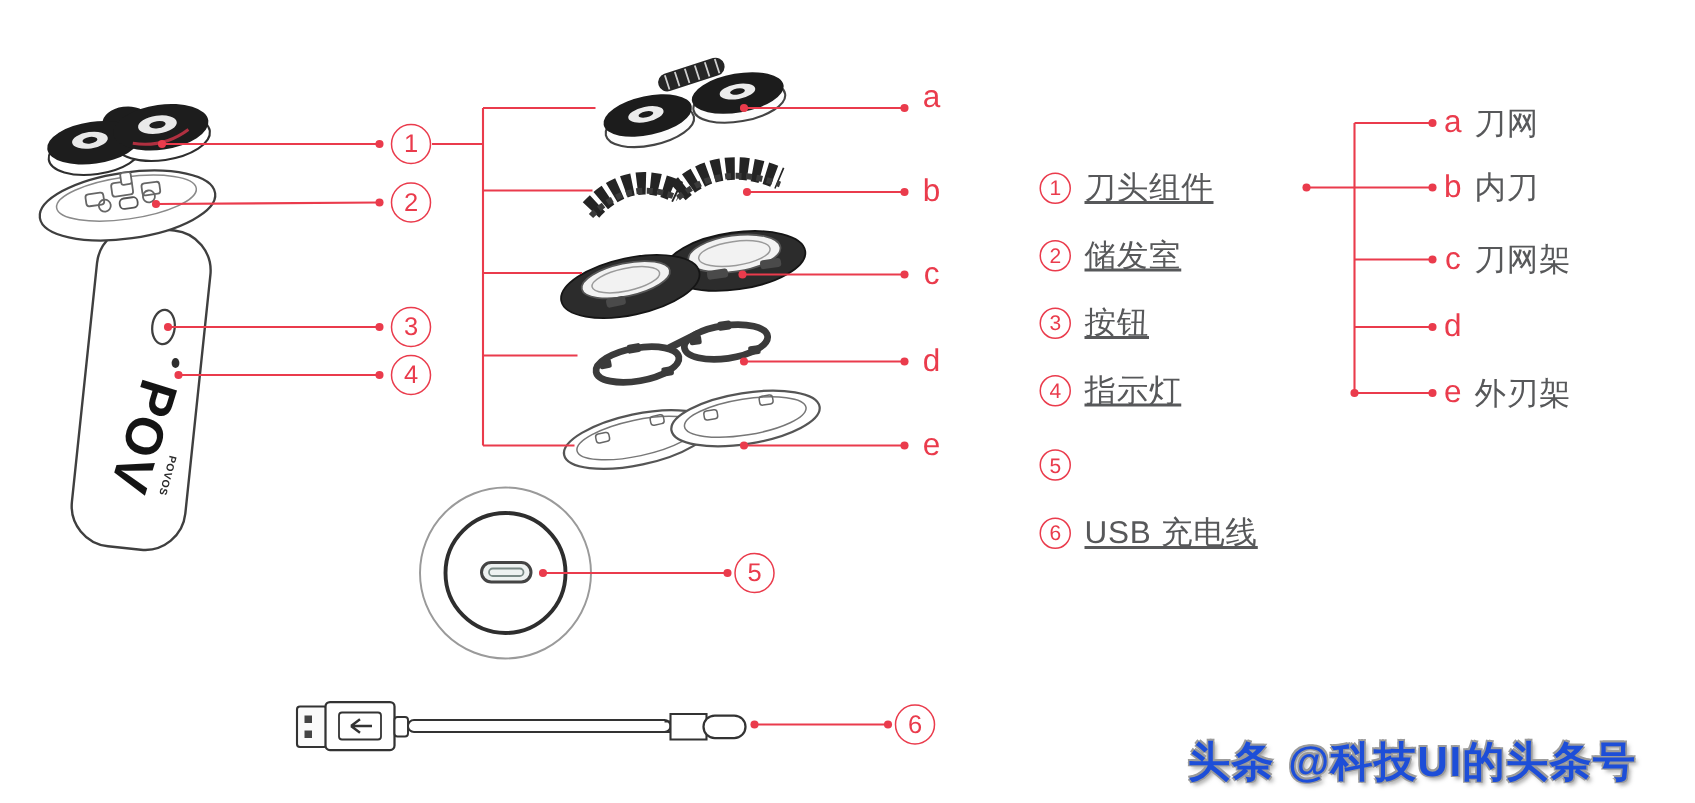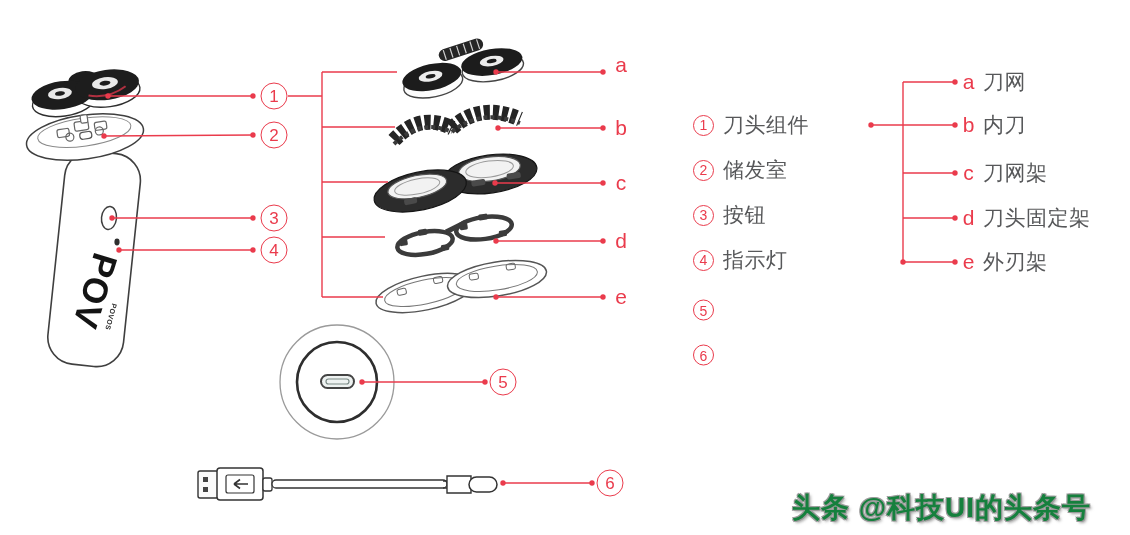--- a/index.html
+++ b/index.html
@@ -46,21 +46,21 @@
     display:flex;align-items:center;gap:9px;
     white-space:nowrap;
   }
   .legend-row .badge-inline{
     display:flex;align-items:center;justify-content:center;
     width:21px;height:21px;flex:0 0 21px;
     border:1.5px solid var(--accent);color:var(--accent);
     border-radius:50%;box-sizing:border-box;
     font-size:14px;font-weight:500;background:#fff;
   }
-  .legend-label{color:var(--label);font-size:21px;font-weight:500;letter-spacing:0.5px;}
+  .legend-label{color:var(--label);font-size:21px;font-weight:500;letter-spacing:0.5px;text-decoration:underline;}
 
   
   .parts-row{
     position:absolute;left:962px;
     transform:translateY(-50%);
     display:flex;align-items:center;gap:8px;
     white-space:nowrap;
   }
   .parts-letter{color:var(--accent);font-size:21px;font-weight:500;min-width:13px;text-align:center;}
   .parts-label{color:var(--label);font-size:21px;font-weight:500;letter-spacing:0.5px;text-align:right;}
@@ -76,21 +76,21 @@
     position:absolute;left:111px;top:317px;
     transform:translate(-50%,-50%) rotate(105deg);
     font-size:7px;font-weight:700;letter-spacing:0.5px;
     color:#2a2a2a;white-space:nowrap;
   }
 
   
   .watermark{
     position:absolute;left:792px;top:489px;
     font-size:28px;font-weight:700;letter-spacing:1px;
-    color:#15803d;
+    color:#1d4ed8;
     text-shadow:
       -1px -1px 0 #9b9b9b, 1px -1px 0 #9b9b9b,
       -1px 1px 0 #9b9b9b, 1px 1px 0 #9b9b9b,
       2px 2px 3px rgba(110,110,110,.65);
     white-space:nowrap;
   }
 </style>
 </head>
 <body>
 
@@ -317,37 +317,37 @@
   </div>
   <div class="legend-row" style="top:260px;">
     <span class="badge-inline">4</span>
     <span class="legend-label">指示灯</span>
   </div>
   <div class="legend-row" style="top:310px;">
     <span class="badge-inline">5</span>
   </div>
   <div class="legend-row" style="top:355px;">
     <span class="badge-inline">6</span>
+    <span class="legend-label">USB 充电线</span>
   </div>
 
   <div class="parts-row" style="top:82px;">
     <span class="parts-letter">a</span>
     <span class="parts-label">刀网</span>
   </div>
   <div class="parts-row" style="top:125px;">
     <span class="parts-letter">b</span>
     <span class="parts-label">内刀</span>
   </div>
   <div class="parts-row" style="top:173px;">
     <span class="parts-letter">c</span>
     <span class="parts-label">刀网架</span>
   </div>
   <div class="parts-row" style="top:218px;">
     <span class="parts-letter">d</span>
-    <span class="parts-label">刀头固定架</span>
   </div>
   <div class="parts-row" style="top:262px;">
     <span class="parts-letter">e</span>
     <span class="parts-label">外刃架</span>
   </div>
 
   <span class="brand-large">POV</span>
   <span class="brand-small">POVOS</span>
 
   <div class="watermark">头条 @科技UI的头条号</div>

